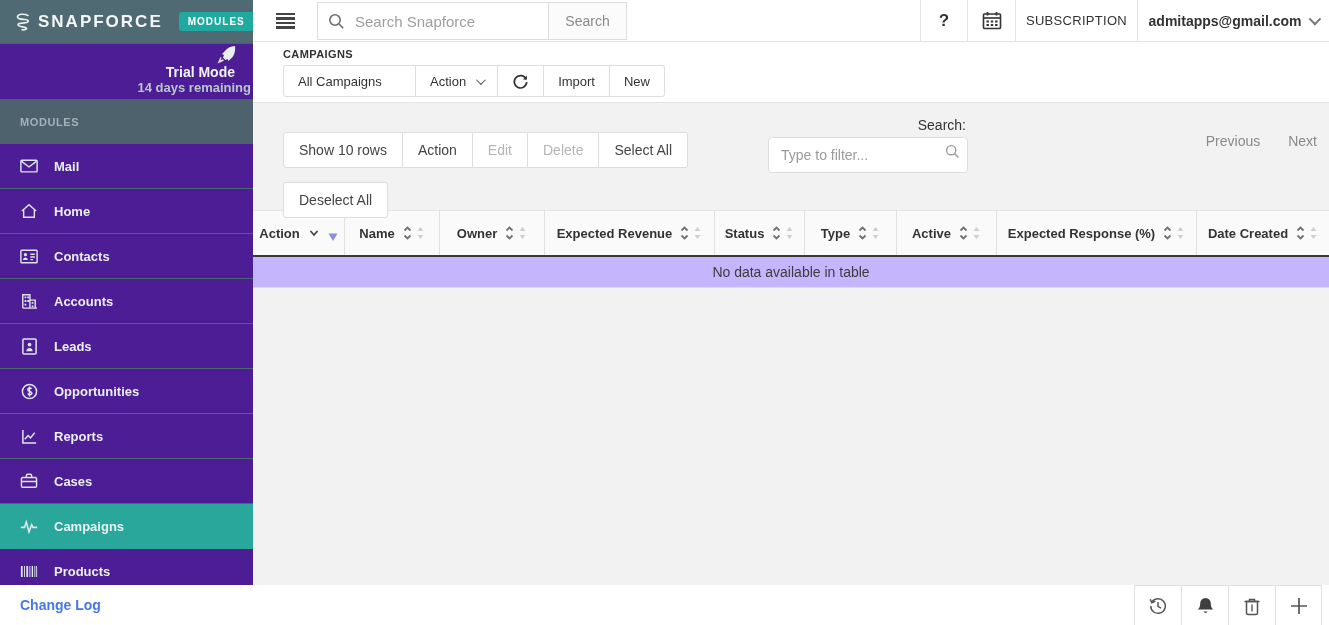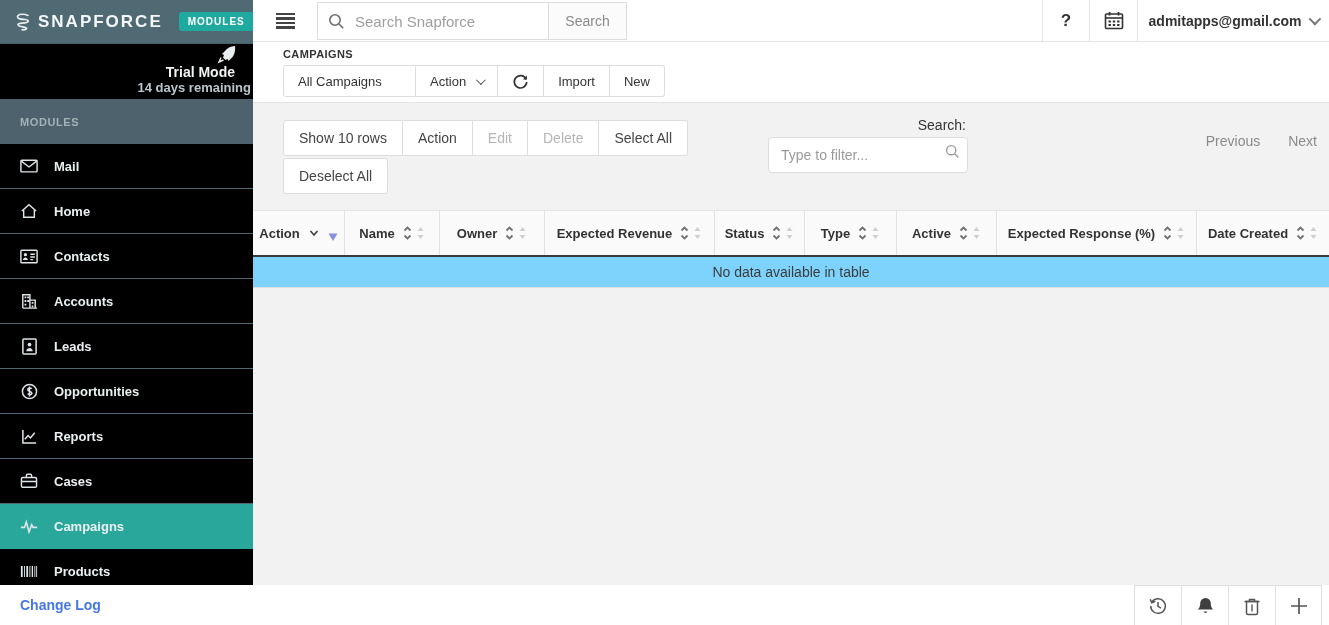--- a/index.html
+++ b/index.html
@@ -2,21 +2,21 @@
 <html><head>
 <meta charset="utf-8">
 <style>
   * { margin:0; padding:0; box-sizing:border-box; }
   html,body { width:1329px; height:625px; overflow:hidden; background:#fff;
     font-family:"Liberation Sans", sans-serif; }
   .app { position:relative; width:1329px; height:625px; }
 
   
   .sidebar { position:absolute; left:0; top:0; width:261px; height:585px;
-    background:#000000; overflow:hidden; }
+    background:#4c1d95; overflow:hidden; }
   .logo-row { height:44px; display:flex; align-items:center; padding:0 14px;
     background:#506a74; border-bottom:1px solid #47606a; cursor:pointer; }
   .logo-icon { width:18px; height:20px; margin-right:6px; display:inline-flex; }
   .logo-text { color:#f4f7f8; font-size:17px; font-weight:bold; letter-spacing:2px; }
   .badge { margin-left:16px; background:#1fa99f; color:#fff; font-size:10px;
     font-weight:bold; letter-spacing:1px; padding:4px 9px; border-radius:3px; }
   .trial-row { height:56px; display:flex; align-items:flex-end; padding:0 10px;
     border-bottom:1px solid #47606a;flex-direction:column; }
   .trial-icon { width:20px; height:20px; margin-right:14px; display:inline-flex; }
   .trial-label { color:#f0f4f5; font-size:14px; font-weight:bold; margin-right:16px; }
@@ -71,21 +71,21 @@
   .btn-group .gbtn:last-child { border-radius:0 3px 3px 0; }
   .gbtn.view-sel { width:133px; }
   .gbtn .dd { width:7px; height:7px; border-right:1.8px solid #555; border-bottom:1.8px solid #555;
     transform:rotate(45deg) translateY(-2px); margin-left:10px; }
 
   .content { position:relative; height:482px; background:#f2f2f2; }
   .controls { position:relative; padding:17px 0 0 30px; height:107px; }
   .ctl-row { display:flex; margin-bottom:2px; }
   .cbtn { height:36px; background:#fff; border:1px solid #ddd; border-left:none;
     color:#444; font-size:14px; display:flex; align-items:center; padding:0 15px;
-    cursor:pointer; white-space:nowrap; }
+    cursor:pointer; white-space:nowrap;margin-top:12px; }
   .ctl-row .cbtn:first-child { border-left:1px solid #ddd; border-radius:3px 0 0 3px; }
   .ctl-row .cbtn:last-child { border-radius:0 3px 3px 0; }
   .ctl-row.single .cbtn { border-left:1px solid #ddd; border-radius:3px; }
   .cbtn.disabled { color:#b5b5b5; cursor:default; }
   .filter-block { position:absolute; left:515px; top:14px; width:200px; }
   .filter-label { text-align:right; font-size:14px; color:#333; margin-bottom:4px;
     padding-right:2px; }
   .filter-input-wrap { position:relative; }
   .filter-input-wrap input { width:200px; height:36px; border:1px solid #ddd;
     border-radius:4px; background:#fff; padding:0 28px 0 12px; font-size:14px; color:#444;
@@ -100,21 +100,21 @@
   .grid-header { display:flex; background:#fafafa; border-top:1px solid #e5e5e5;
     height:47px; }
   .gh-cell { display:flex; align-items:center; justify-content:center; gap:8px;
     border-right:1px solid #e2e2e2; font-size:13px; font-weight:bold; color:#333;
     cursor:pointer; overflow:hidden; white-space:nowrap; }
   .gh-cell:last-child { border-right:none; }
   .c0{width:92px;} .c1{width:95px;} .c2{width:105px;} .c3{width:170px;} .c4{width:90px;}
   .c5{width:92px;} .c6{width:100px;} .c7{width:200px;} .c8{flex:1;}
   .sort-pair { display:inline-flex; gap:4px; }
   .dark-line { border-bottom:2px solid #3a3a3a; }
-  .empty-row { background:#7dd3fc; border-bottom:1px solid #ddd; height:31px;
+  .empty-row { background:#c4b5fd; border-bottom:1px solid #ddd; height:31px;
     display:flex; align-items:center; justify-content:center; font-size:14px; color:#3c3c3c; }
 
   
   .bottombar { position:absolute; left:0; bottom:0; width:1329px; height:40px; background:#fff;
     display:flex; align-items:center; }
   .changelog { margin-left:20px; color:#4577e6; font-size:14px; text-decoration:none;
     cursor:pointer;font-weight:bold; }
   .quick-icons { margin-left:auto; margin-right:7px; display:flex; height:40px;
     border-top:1px solid #e0e0e0; }
   .qi-cell { width:47px; display:flex; align-items:center; justify-content:center;
@@ -266,20 +266,21 @@
       <div class="topbar-right">
         <div class="tb-cell tb-help">?</div>
         <div class="tb-cell tb-cal">
           <svg width="20" height="19" viewBox="0 0 20 19">
               <rect x="1.5" y="3" width="17" height="14.5" rx="1" stroke="#333" stroke-width="1.6" fill="none"></rect>
               <path d="M1.5 7h17" stroke="#333" stroke-width="1.6"></path>
               <path d="M5.5 1v3.5M14.5 1v3.5" stroke="#333" stroke-width="1.8"></path>
               <path d="M4.5 9.5h2.4v2H4.5zM8.8 9.5h2.4v2H8.8zM13.1 9.5h2.4v2h-2.4zM4.5 13h2.4v2H4.5zM8.8 13h2.4v2H8.8zM13.1 13h2.4v2h-2.4z" fill="#333"></path>
             </svg>
         </div>
+        <div class="tb-cell tb-sub">SUBSCRIPTION</div>
         <div class="tb-cell tb-account">
           <span>admitapps@gmail.com</span>
           <span class="chev"></span>
         </div>
       </div>
     </header>
 
     <div class="module-toolbar">
       <div class="page-title">CAMPAIGNS</div>
       <div class="btn-group">

